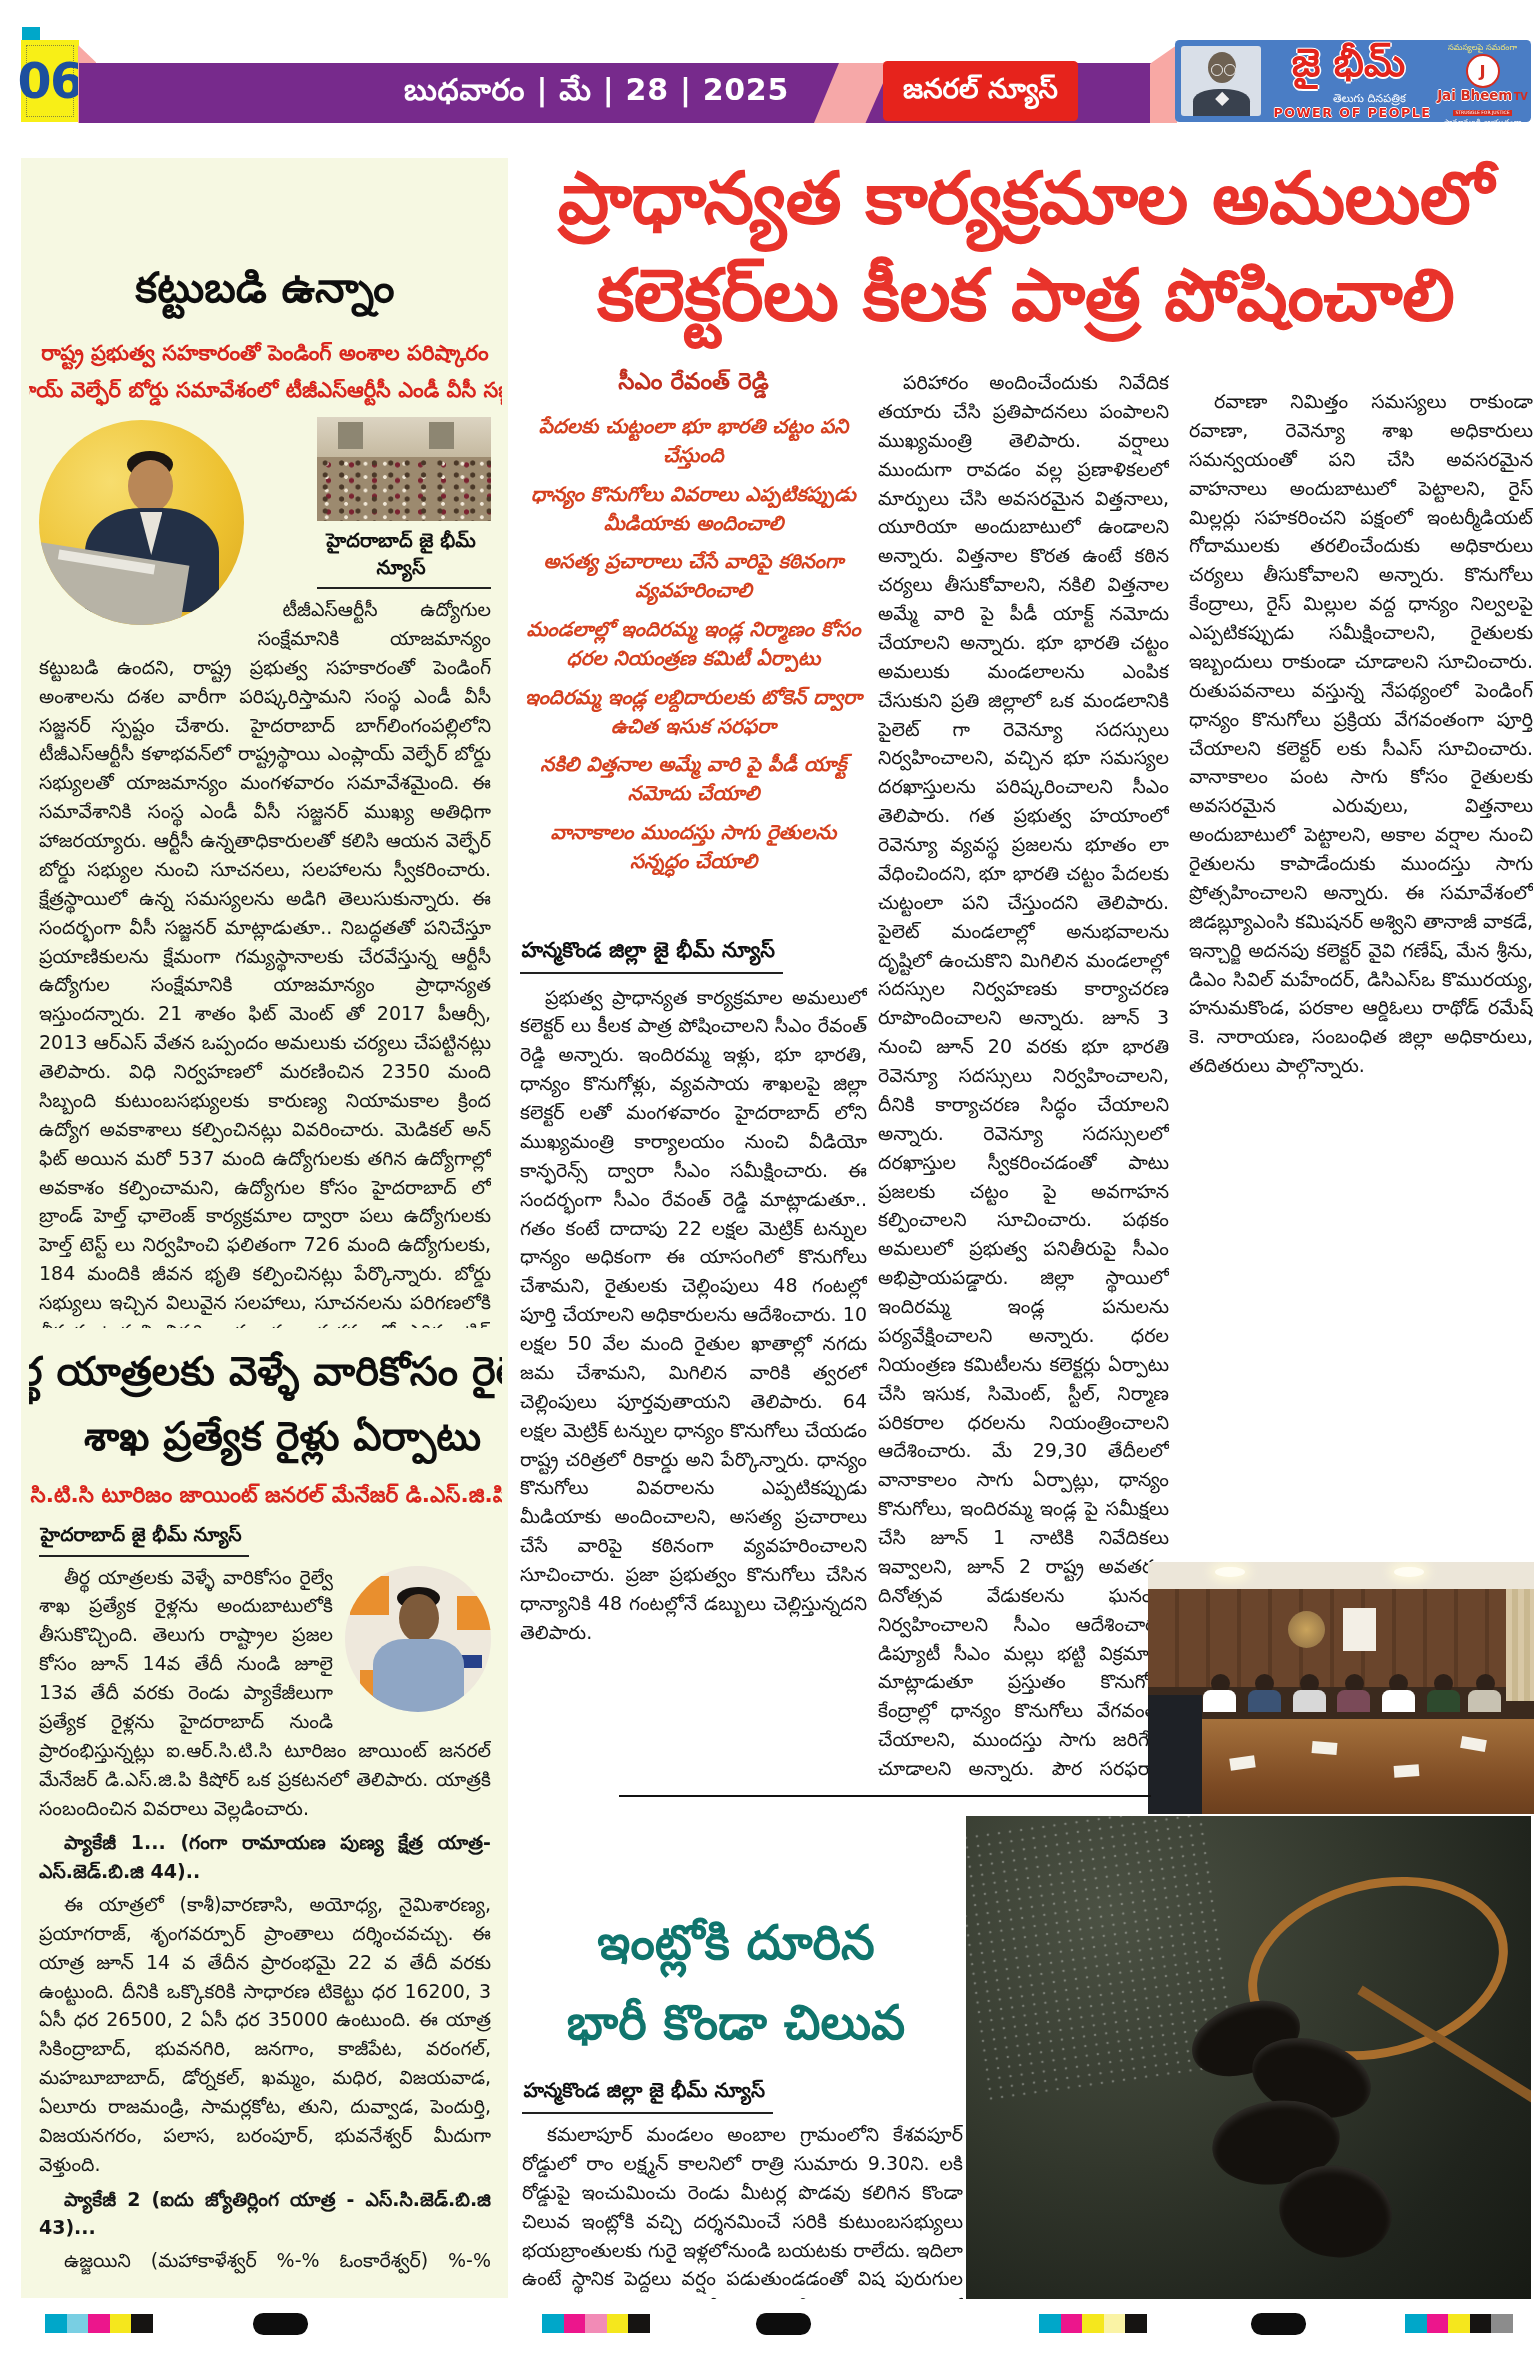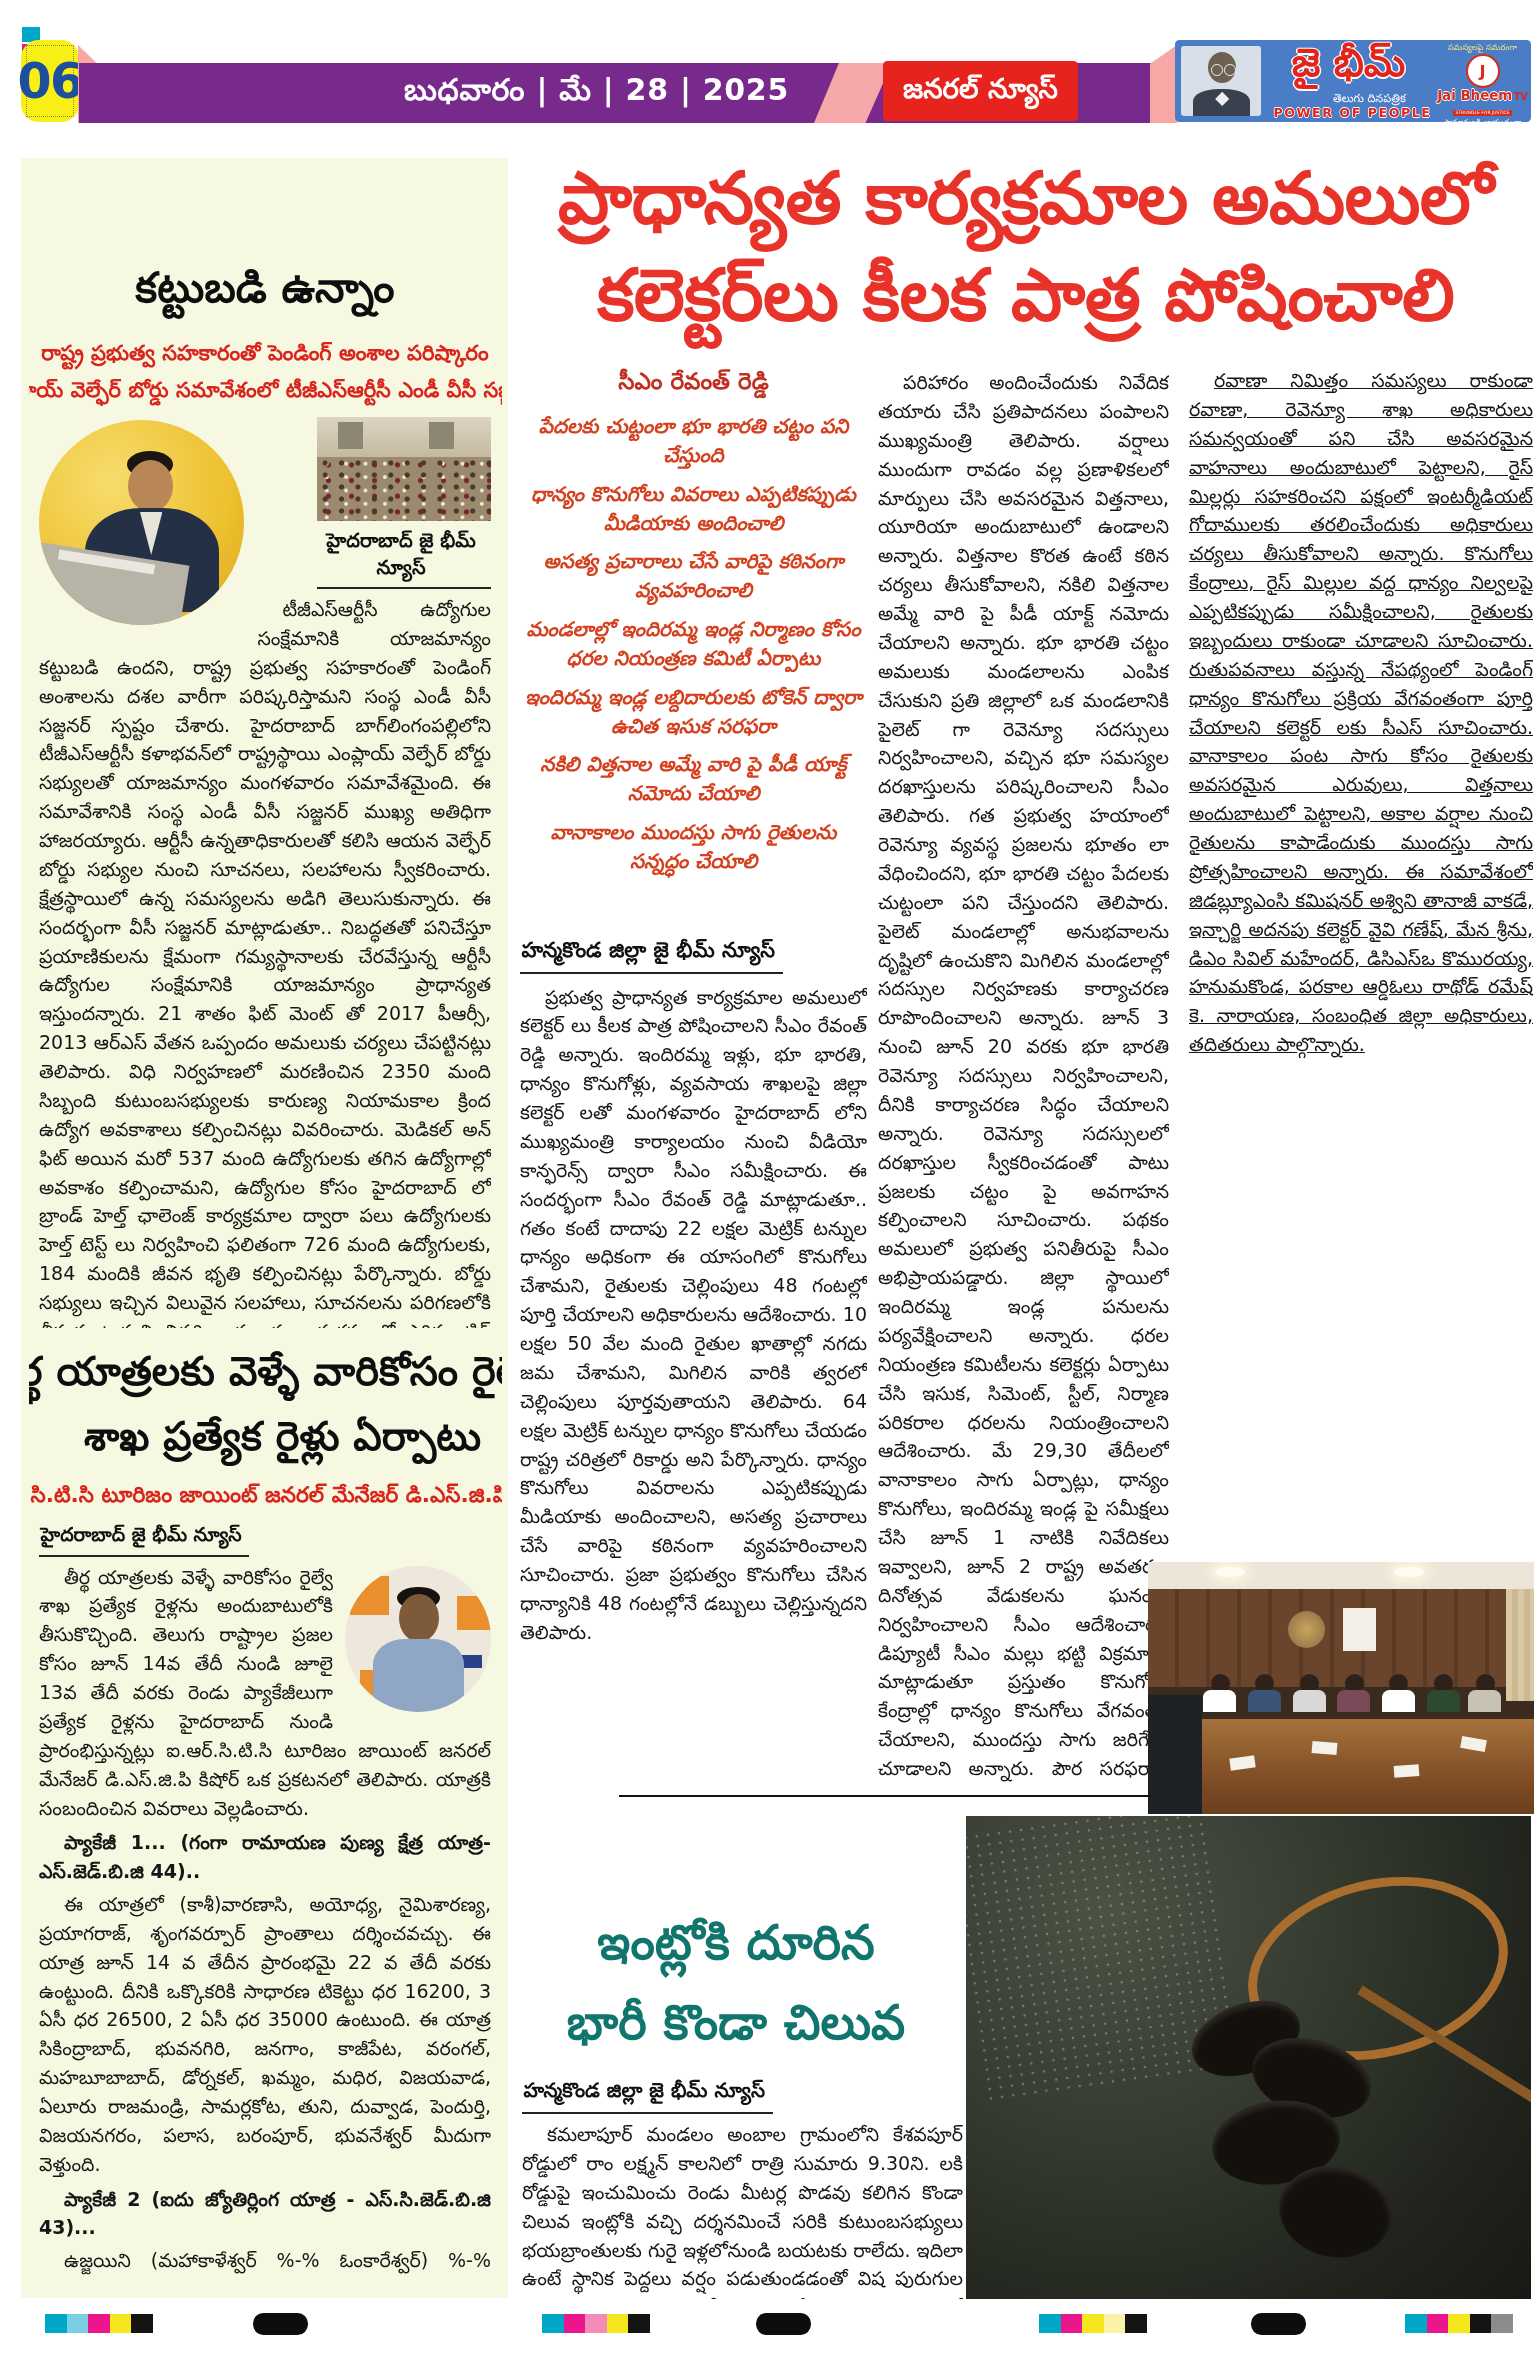--- a/index.html
+++ b/index.html
@@ -9,21 +9,21 @@
   .fitline { display:flex; justify-content:center; align-items:center;
              white-space:nowrap; overflow:hidden; }
   .just { text-align:justify; overflow:hidden; color:#161616; }
   .just p { margin:0 0 6px 0; text-indent:25px; line-height:1.52; }
   .pkg-head { font-weight:bold; margin:4.5px 0 4.5px 0; text-indent:25px; line-height:1.5; }
   .byline { font-weight:bold; color:#111; border-bottom:2.2px solid #222;
             display:inline-block; padding:0 7.5px 4.5px 1.5px; }
 
   
   .regmini { width:18px; height:15px; margin-bottom:2.2px; }
-  .badge { left:21px; top:40px; width:58px; height:82px; background:#f8ef17;border-radius:18px; }
+  .badge { left:21px; top:40px; width:58px; height:82px; background:#f8ef17; }
   .badge-inner { position:absolute; inset:5.2px; border:1.5px dotted #8a8a3a;
                  display:flex; align-items:center; justify-content:center; }
   .badge-num { font-size:49px; font-weight:800; color:#1d4f9e; letter-spacing:-1.5px; }
   .pink-a { left:78px; top:45px; width:18px; height:78px; background:#f8a8a4;
             clip-path:polygon(0 0,100% 22%,100% 100%,0 100%); }
   .purplebar { left:79px; top:63px; width:1079px; height:60px; background:#772a8c; }
   .dateline { left:261px; top:63px; width:671px; height:60px; color:#fff;
               font-size:30px; font-weight:bold; letter-spacing:0.7px; }
   .pink-b { left:814px; top:63px; width:78px; height:60px; background:#f6a8a8;
             clip-path:polygon(32% 0,100% 0,66% 100%,0 100%); }
@@ -244,21 +244,21 @@
 
   </div>
 
   <div class="abs just colbody" style="left:520px; top:938px; width:347px; height:848px;">
     <div class="main-byline"><span class="byline">హన్మకొండ జిల్లా జై భీమ్ న్యూస్</span></div>
     <p>ప్రభుత్వ ప్రాధాన్యత కార్యక్రమాల అమలులో కలెక్టర్ లు కీలక పాత్ర పోషించాలని సీఎం రేవంత్ రెడ్డి అన్నారు. ఇందిరమ్మ ఇళ్లు, భూ భారతి, ధాన్యం కొనుగోళ్లు, వ్యవసాయ శాఖలపై జిల్లా కలెక్టర్ లతో మంగళవారం హైదరాబాద్ లోని ముఖ్యమంత్రి కార్యాలయం నుంచి వీడియో కాన్ఫరెన్స్ ద్వారా సీఎం సమీక్షించారు. ఈ సందర్భంగా సీఎం రేవంత్ రెడ్డి మాట్లాడుతూ.. గతం కంటే దాదాపు 22 లక్షల మెట్రిక్ టన్నుల ధాన్యం అధికంగా ఈ యాసంగిలో కొనుగోలు చేశామని, రైతులకు చెల్లింపులు 48 గంటల్లో పూర్తి చేయాలని అధికారులను ఆదేశించారు. 10 లక్షల 50 వేల మంది రైతుల ఖాతాల్లో నగదు జమ చేశామని, మిగిలిన వారికి త్వరలో చెల్లింపులు పూర్తవుతాయని తెలిపారు. 64 లక్షల మెట్రిక్ టన్నుల ధాన్యం కొనుగోలు చేయడం రాష్ట్ర చరిత్రలో రికార్డు అని పేర్కొన్నారు. ధాన్యం కొనుగోలు వివరాలను ఎప్పటికప్పుడు మీడియాకు అందించాలని, అసత్య ప్రచారాలు చేసే వారిపై కఠినంగా వ్యవహరించాలని సూచించారు. ప్రజా ప్రభుత్వం కొనుగోలు చేసిన ధాన్యానికి 48 గంటల్లోనే డబ్బులు చెల్లిస్తున్నదని తెలిపారు.</p>
   </div>
   <div class="abs just colbody" style="left:878px; top:368px; width:291px; height:1416px;">
     <p>పరిహారం అందించేందుకు నివేదిక తయారు చేసి ప్రతిపాదనలు పంపాలని ముఖ్యమంత్రి తెలిపారు. వర్షాలు ముందుగా రావడం వల్ల ప్రణాళికలలో మార్పులు చేసి అవసరమైన విత్తనాలు, యూరియా అందుబాటులో ఉండాలని అన్నారు. విత్తనాల కొరత ఉంటే కఠిన చర్యలు తీసుకోవాలని, నకిలి విత్తనాల అమ్మే వారి పై పీడీ యాక్ట్ నమోదు చేయాలని అన్నారు. భూ భారతి చట్టం అమలుకు మండలాలను ఎంపిక చేసుకుని ప్రతి జిల్లాలో ఒక మండలానికి పైలెట్ గా రెవెన్యూ సదస్సులు నిర్వహించాలని, వచ్చిన భూ సమస్యల దరఖాస్తులను పరిష్కరించాలని సీఎం తెలిపారు. గత ప్రభుత్వ హయాంలో రెవెన్యూ వ్యవస్థ ప్రజలను భూతం లా వేధించిందని, భూ భారతి చట్టం పేదలకు చుట్టంలా పని చేస్తుందని తెలిపారు. పైలెట్ మండలాల్లో అనుభవాలను దృష్టిలో ఉంచుకొని మిగిలిన మండలాల్లో సదస్సుల నిర్వహణకు కార్యాచరణ రూపొందించాలని అన్నారు. జూన్ 3 నుంచి జూన్ 20 వరకు భూ భారతి రెవెన్యూ సదస్సులు నిర్వహించాలని, దీనికి కార్యాచరణ సిద్ధం చేయాలని అన్నారు. రెవెన్యూ సదస్సులలో దరఖాస్తుల స్వీకరించడంతో పాటు ప్రజలకు చట్టం పై అవగాహన కల్పించాలని సూచించారు. పథకం అమలులో ప్రభుత్వ పనితీరుపై సీఎం అభిప్రాయపడ్డారు. జిల్లా స్థాయిలో ఇందిరమ్మ ఇండ్ల పనులను పర్యవేక్షించాలని అన్నారు. ధరల నియంత్రణ కమిటీలను కలెక్టర్లు ఏర్పాటు చేసి ఇసుక, సిమెంట్, స్టీల్, నిర్మాణ పరికరాల ధరలను నియంత్రించాలని ఆదేశించారు. మే 29,30 తేదీలలో వానాకాలం సాగు ఏర్పాట్లు, ధాన్యం కొనుగోలు, ఇందిరమ్మ ఇండ్ల పై సమీక్షలు చేసి జూన్ 1 నాటికి నివేదికలు ఇవ్వాలని, జూన్ 2 రాష్ట్ర అవతరణ దినోత్సవ వేడుకలను ఘనంగా నిర్వహించాలని సీఎం ఆదేశించారు. డిప్యూటీ సీఎం మల్లు భట్టి విక్రమార్క మాట్లాడుతూ ప్రస్తుతం కొనుగోలు కేంద్రాల్లో ధాన్యం కొనుగోలు వేగవంతం చేయాలని, ముందస్తు సాగు జరిగేలా చూడాలని అన్నారు. పౌర సరఫరాల శాఖ మంత్రి ఉత్తమ్ కుమార్ రెడ్డి మాట్లాడుతూ మే 26,2025 నాటికి యాసంగి సీజన్ లో 64 లక్షల 50 వేల మెట్రిక్ టన్నుల ధాన్యం కొనుగోలు చేశామని, గత సంవత్సరం కంటే ఇది అధికమని, వీటిని పూర్తి స్థాయిలో మద్దతు ధరకు కొనుగోలు చేయాలని మంత్రి తెలిపారు. ధాన్యం</p>
   </div>
-  <div class="abs just colbody" style="left:1189px; top:366px; width:344px; height:1185px;text-decoration:underline;">
+  <div class="abs just colbody" style="left:1189px; top:387px; width:344px; height:1185px;">
     <p>రవాణా నిమిత్తం సమస్యలు రాకుండా రవాణా, రెవెన్యూ శాఖ అధికారులు సమన్వయంతో పని చేసి అవసరమైన వాహనాలు అందుబాటులో పెట్టాలని, రైస్ మిల్లర్లు సహకరించని పక్షంలో ఇంటర్మీడియట్ గోదాములకు తరలించేందుకు అధికారులు చర్యలు తీసుకోవాలని అన్నారు. కొనుగోలు కేంద్రాలు, రైస్ మిల్లుల వద్ద ధాన్యం నిల్వలపై ఎప్పటికప్పుడు సమీక్షించాలని, రైతులకు ఇబ్బందులు రాకుండా చూడాలని సూచించారు. రుతుపవనాలు వస్తున్న నేపథ్యంలో పెండింగ్ ధాన్యం కొనుగోలు ప్రక్రియ వేగవంతంగా పూర్తి చేయాలని కలెక్టర్ లకు సీఎస్ సూచించారు. వానాకాలం పంట సాగు కోసం రైతులకు అవసరమైన ఎరువులు, విత్తనాలు అందుబాటులో పెట్టాలని, అకాల వర్షాల నుంచి రైతులను కాపాడేందుకు ముందస్తు సాగు ప్రోత్సహించాలని అన్నారు. ఈ సమావేశంలో జిడబ్ల్యూఎంసి కమిషనర్ అశ్విని తానాజీ వాకడే, ఇన్చార్జి అదనపు కలెక్టర్ వైవి గణేష్, మేన శ్రీను, డిఎం సివిల్ మహేందర్, డిసిఎస్ఒ కొమురయ్య, హనుమకొండ, పరకాల ఆర్డిఓలు రాథోడ్ రమేష్ కె. నారాయణ, సంబంధిత జిల్లా అధికారులు, తదితరులు పాల్గొన్నారు.</p>
   </div>
 
   <div class="abs photo-meeting">
     <div class="abs mt-ceiling"></div>
     <div class="abs mt-spot" style="left:67px;"></div>
     <div class="abs mt-spot" style="left:246px;"></div>
     <div class="abs mt-wood"></div>
     <div class="abs mt-seal"></div>
     <div class="abs mt-sign"></div>

